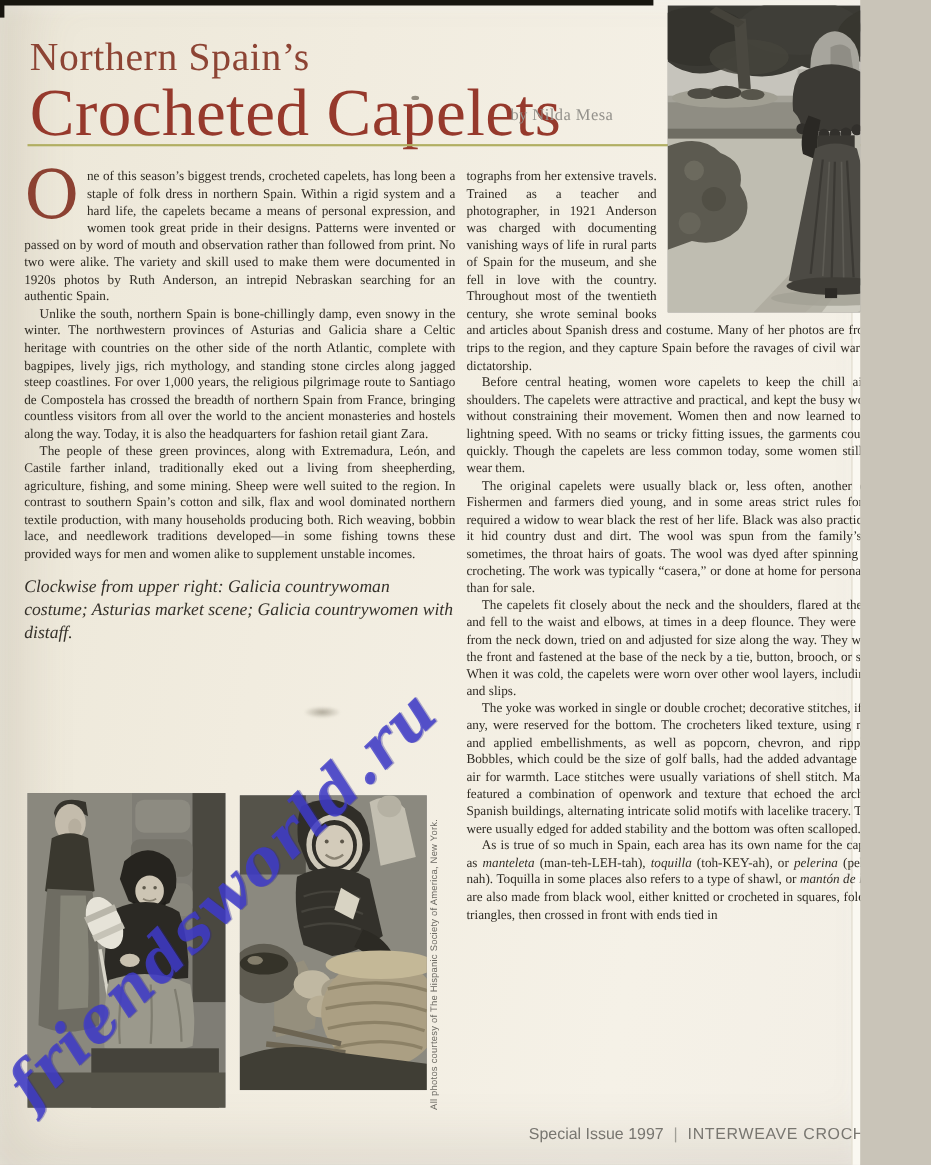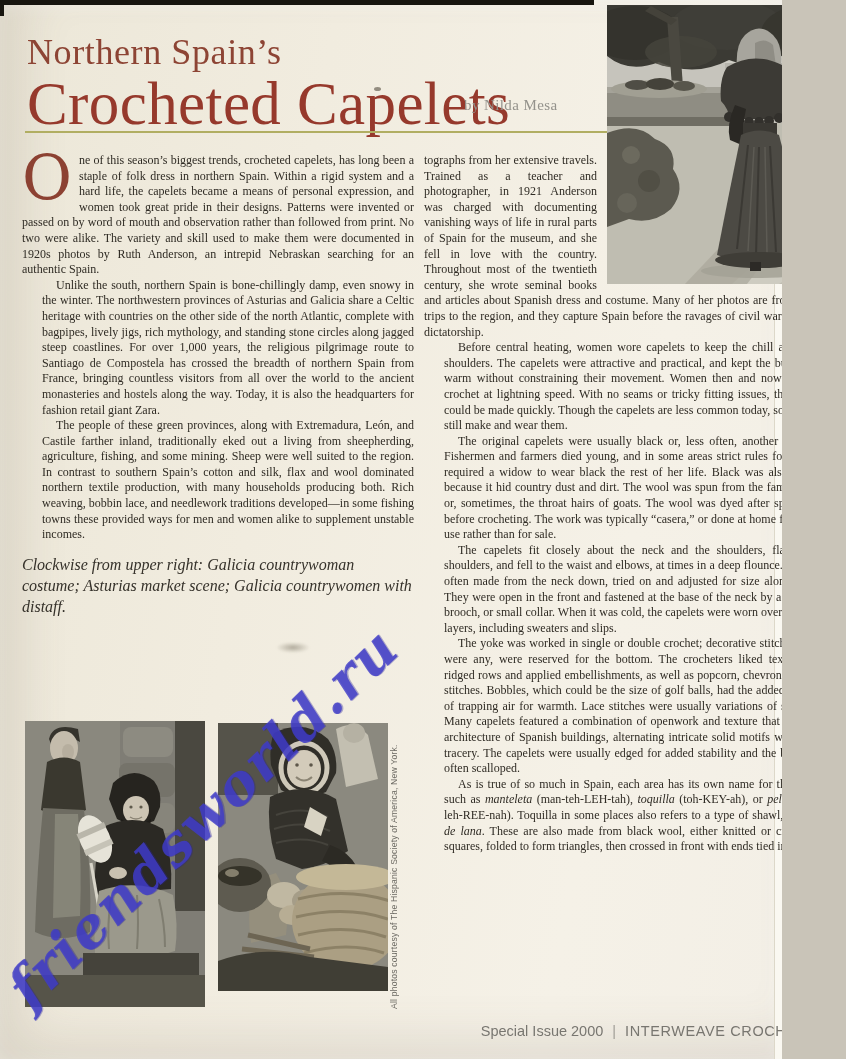--- a/index.html
+++ b/index.html
@@ -19,21 +19,21 @@
   
   .title-block{position:absolute;left:27px;top:34px;line-height:1;}
   .title-1{font-size:36px;color:#8d4434;letter-spacing:.6px;}
   .title-2{font-size:61px;color:#96392c;letter-spacing:.4px;margin-top:3px;}
   .byline{position:absolute;left:464px;top:97px;font-family:Liberation Serif, serif;font-size:15px;color:#94928c;letter-spacing:.4px;}
   .rule{position:absolute;left:25px;top:131px;width:821px;height:2px;background:#b1ae62;}
 
   
   .col{position:absolute;top:153px;}
   .col p{margin:0;text-align:justify;font-size:12px;line-height:15.6px;}
-  .col p.ind{text-indent:14px;margin-left:20px;}
+  .col p.ind{text-indent:14px;}
   .col-left{left:22px;width:392px;}
   .col-right{left:424px;width:413px;}
   .dropcap{float:left;font-size:61px;line-height:47px;color:#8c4132;margin:1px 7px 0 0;font-family:"DejaVu Serif",serif;}
   .photo-spacer{float:right;width:240px;height:138px;}
   .caption{margin-top:11px;font-style:italic;font-size:16px;line-height:21px;color:#35312a;}
 
   
   .photo{position:absolute;background:#888;}
   .photo svg{display:block;width:100%;height:100%;}
   .photo-top{left:607px;top:5px;width:239px;height:279px;}
@@ -216,16 +216,16 @@
   </div>
 
   <div class="credit-vertical">All photos courtesy of The Hispanic Society of America, New York.</div>
 
   <div class="watermark">friendsworld.ru</div>
 
   <div class="smudge"></div>
   <div class="speck"></div>
 
   <div class="footer">
-    <span>Special Issue 2000</span><span class="sep">|</span><span class="mag">INTERWEAVE CROCHET</span><span class="sep">|</span><span>9</span>
+    <span>Special Issue 1997</span><span class="sep">|</span><span class="mag">INTERWEAVE CROCHET</span><span class="sep">|</span><span>9</span>
   </div>
 
 </div>
 
 </body></html>

